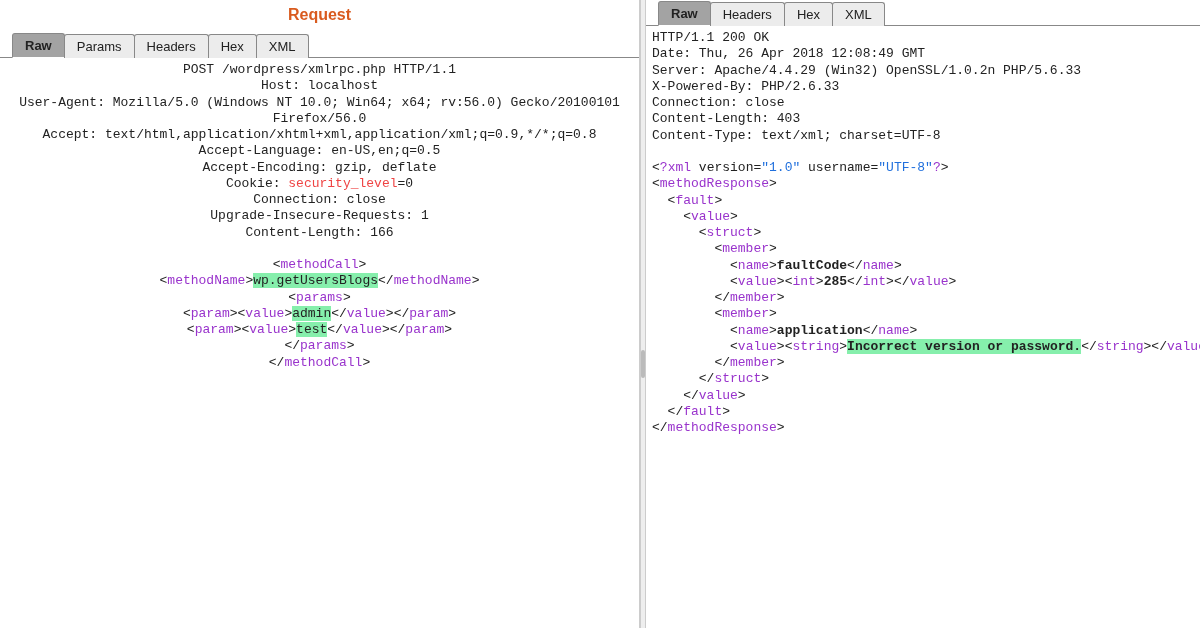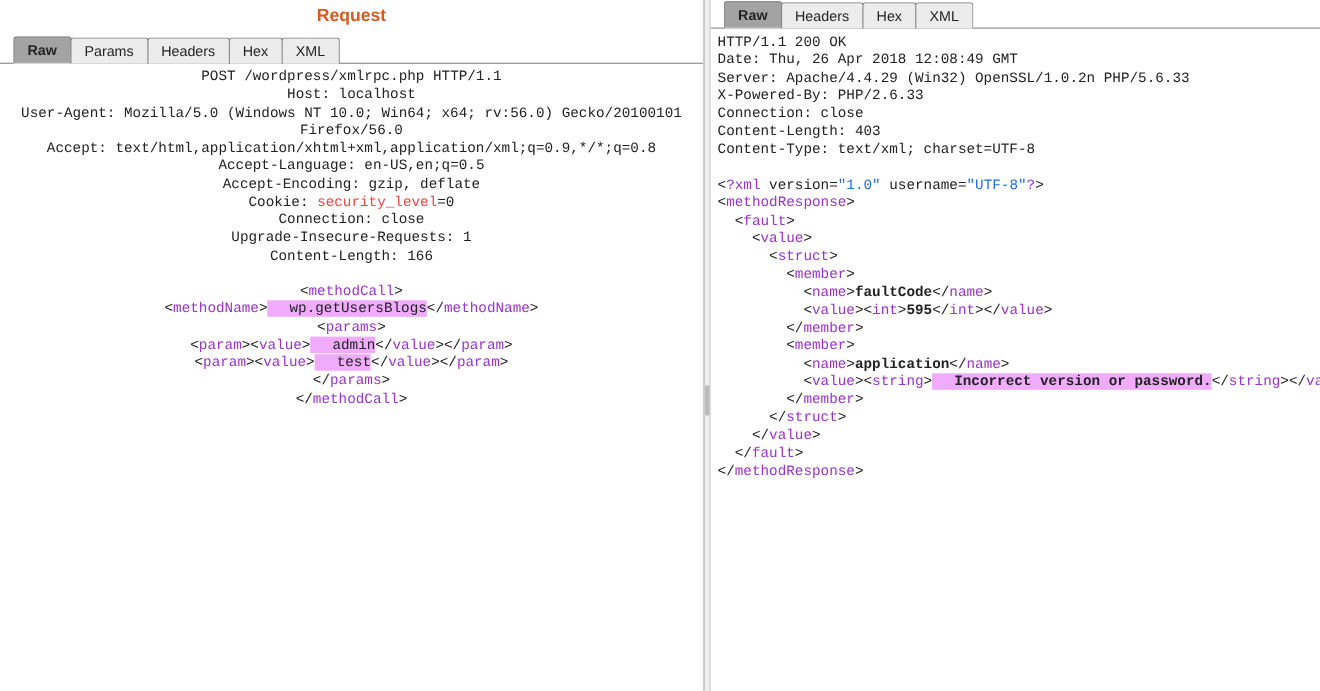--- a/index.html
+++ b/index.html
@@ -75,21 +75,21 @@
     white-space: pre;
     line-height: 1.25;
     overflow: auto;
     height: calc(100% - 70px);
     position: relative;
   }
   .content::-webkit-scrollbar { width: 14px; }
   .content::-webkit-scrollbar-track { background: #f0f0f0; border-left:1px solid #ccc; }
   .content::-webkit-scrollbar-thumb { background: #c2c2c2; border: 1px solid #999; }
   .cookie-key { color: #ef4444; }
-  .hl { background: #f0abfc; padding-left: 20px; }
+  .hl { background: #86efac; }
   .tagc { color: #9933cc; }
   .attrv { color: #1f6fdd; }
   .txt-bold { font-weight: bold; }
 </style>
 </head>
 <body>
 
 <div class="pane pane-left">
   <div class="title">Request</div>
   <div class="tabbar">
@@ -138,21 +138,21 @@
 <span>Content-Length: 403</span>
 <span>Content-Type: text/xml; charset=UTF-8</span>
 
 <span>&lt;<span class="tagc">?</span><span class="tagc">xml</span><span> version=</span><span class="attrv">"1.0"</span><span> username=</span><span class="attrv">"UTF-8"</span><span class="tagc">?</span>&gt;</span>
 <span>&lt;<span class="tagc">methodResponse</span>&gt;</span>
 <span>  &lt;<span class="tagc">fault</span>&gt;</span>
 <span>    &lt;<span class="tagc">value</span>&gt;</span>
 <span>      &lt;<span class="tagc">struct</span>&gt;</span>
 <span>        &lt;<span class="tagc">member</span>&gt;</span>
 <span>          &lt;<span class="tagc">name</span>&gt;<span class="txt-bold">faultCode</span>&lt;/<span class="tagc">name</span>&gt;</span>
-<span>          &lt;<span class="tagc">value</span>&gt;&lt;<span class="tagc">int</span>&gt;<span class="txt-bold">595</span>&lt;/<span class="tagc">int</span>&gt;&lt;/<span class="tagc">value</span>&gt;</span>
+<span>          &lt;<span class="tagc">value</span>&gt;&lt;<span class="tagc">int</span>&gt;<span class="txt-bold">285</span>&lt;/<span class="tagc">int</span>&gt;&lt;/<span class="tagc">value</span>&gt;</span>
 <span>        &lt;/<span class="tagc">member</span>&gt;</span>
 <span>        &lt;<span class="tagc">member</span>&gt;</span>
 <span>          &lt;<span class="tagc">name</span>&gt;<span class="txt-bold">application</span>&lt;/<span class="tagc">name</span>&gt;</span>
 <span>          &lt;<span class="tagc">value</span>&gt;&lt;<span class="tagc">string</span>&gt;<span class="hl txt-bold">Incorrect version or password.</span>&lt;/<span class="tagc">string</span>&gt;&lt;/<span class="tagc">value</span>&gt;</span>
 <span>        &lt;/<span class="tagc">member</span>&gt;</span>
 <span>      &lt;/<span class="tagc">struct</span>&gt;</span>
 <span>    &lt;/<span class="tagc">value</span>&gt;</span>
 <span>  &lt;/<span class="tagc">fault</span>&gt;</span>
 <span>&lt;/<span class="tagc">methodResponse</span>&gt;</span>
 </div>

